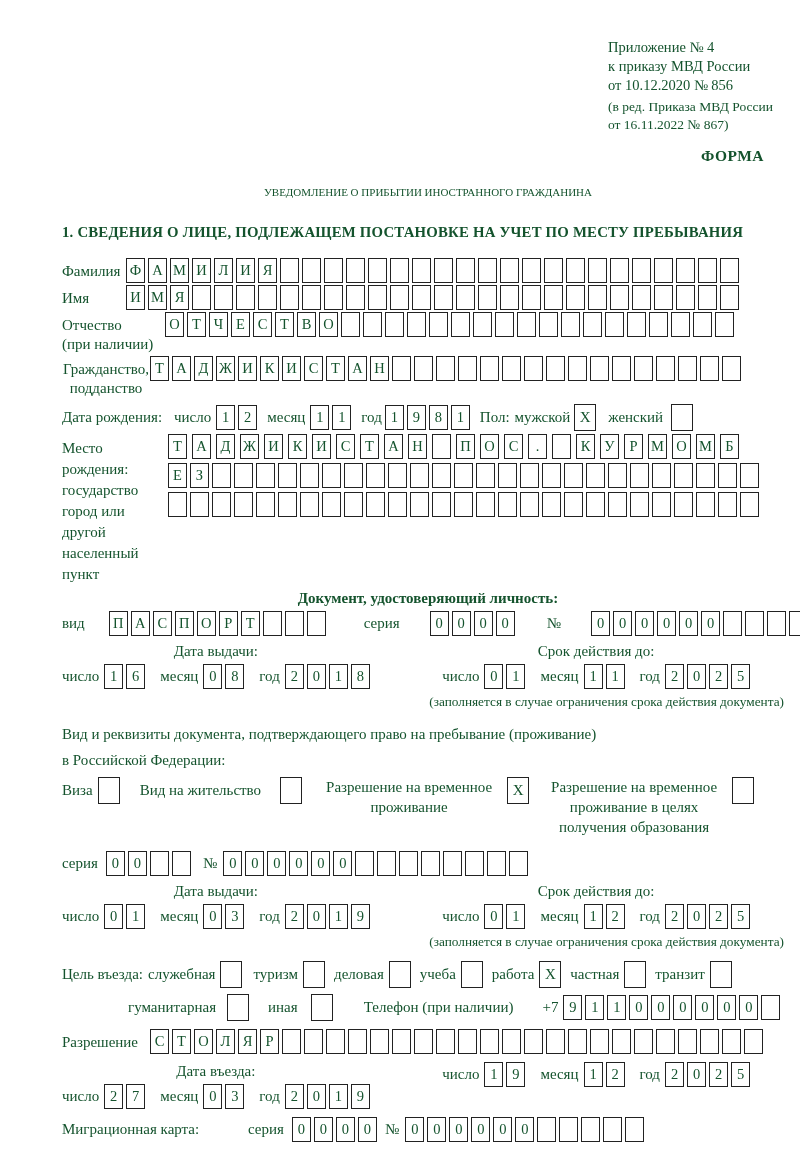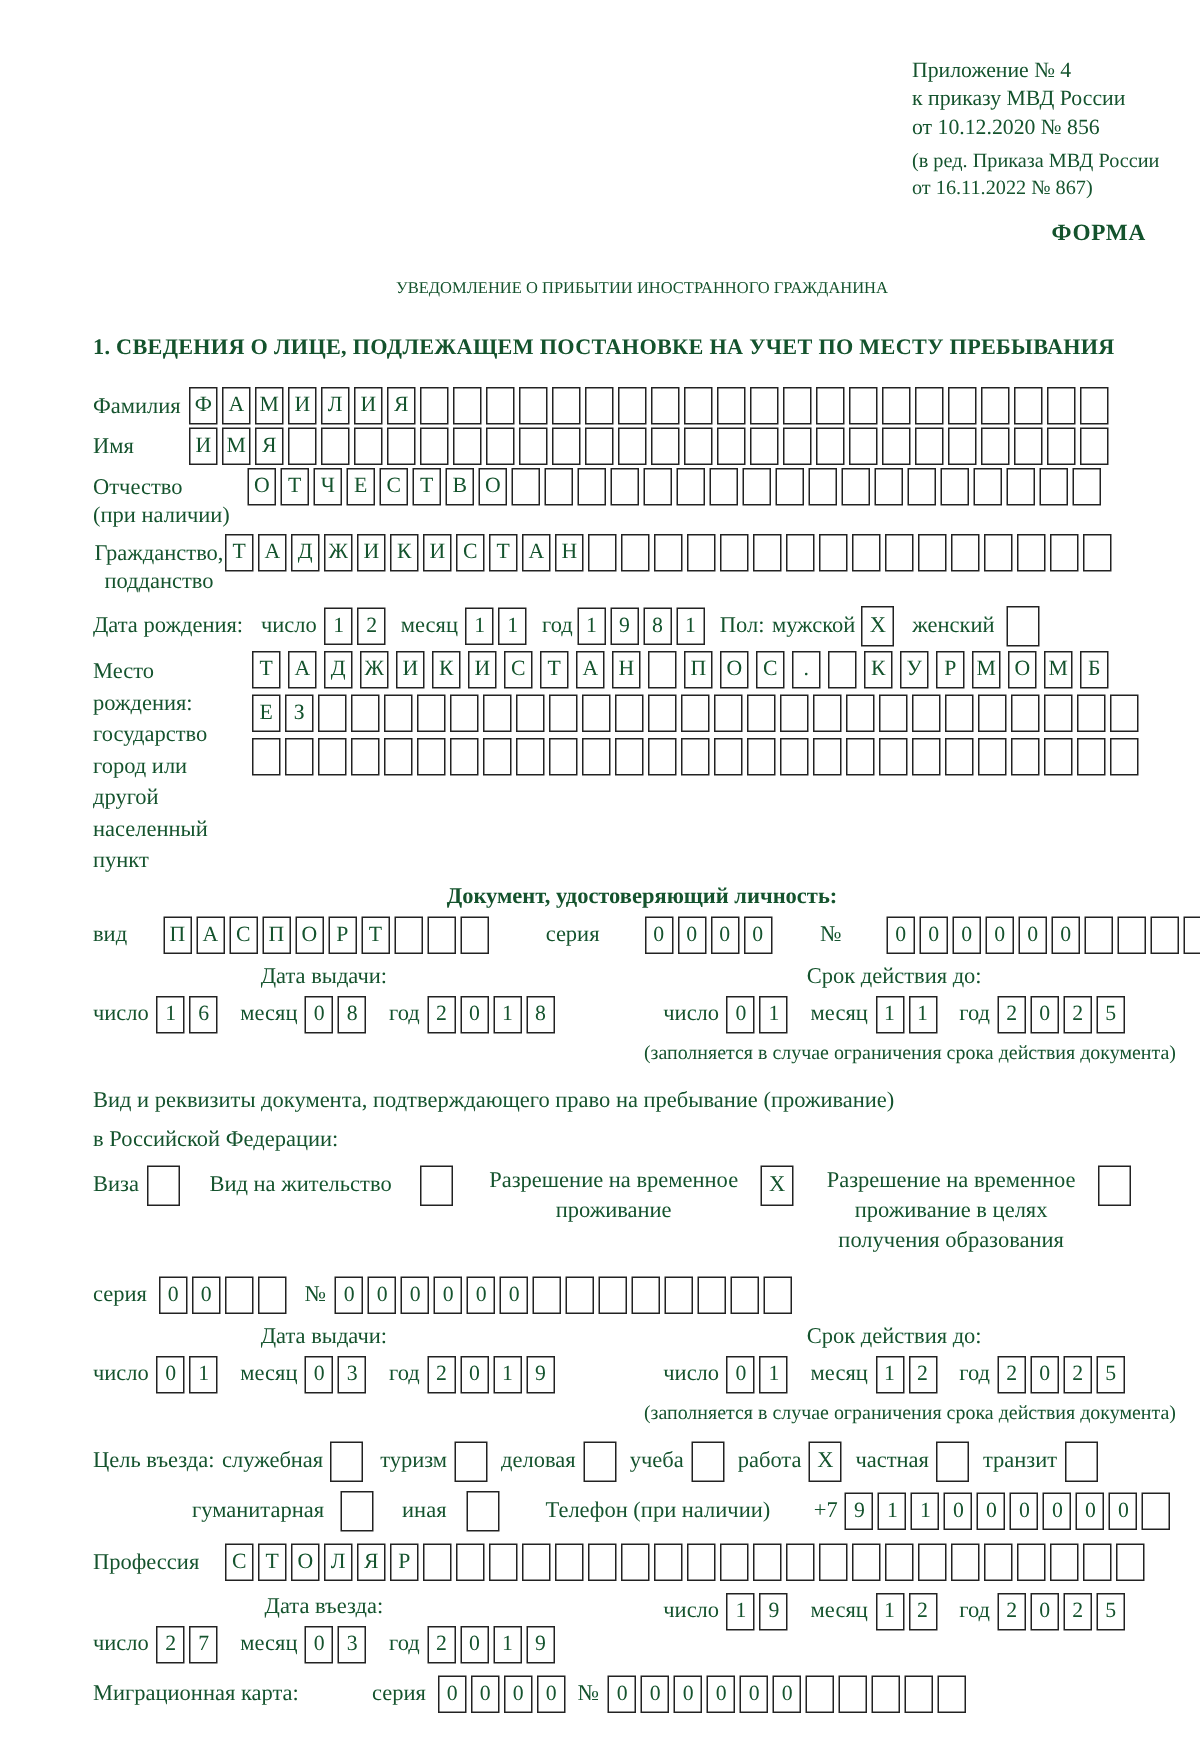--- a/index.html
+++ b/index.html
@@ -552,21 +552,21 @@
         <span class="cell">0</span>
         <span class="cell">0</span>
         <span class="cell">0</span>
         <span class="cell">0</span>
         <span class="cell">0</span>
         <span class="cell"></span>
       </span>
   </div>
 
   <div class="row" style="margin-top:8px;">
-    <span class="lbl" style="width:88px;">Профессия</span>
+    <span class="lbl" style="width:88px;">Разрешение</span>
     <span class="cells">
         <span class="cell">С</span>
         <span class="cell">Т</span>
         <span class="cell">О</span>
         <span class="cell">Л</span>
         <span class="cell">Я</span>
         <span class="cell">Р</span>
         <span class="cell"></span>
         <span class="cell"></span>
         <span class="cell"></span>

